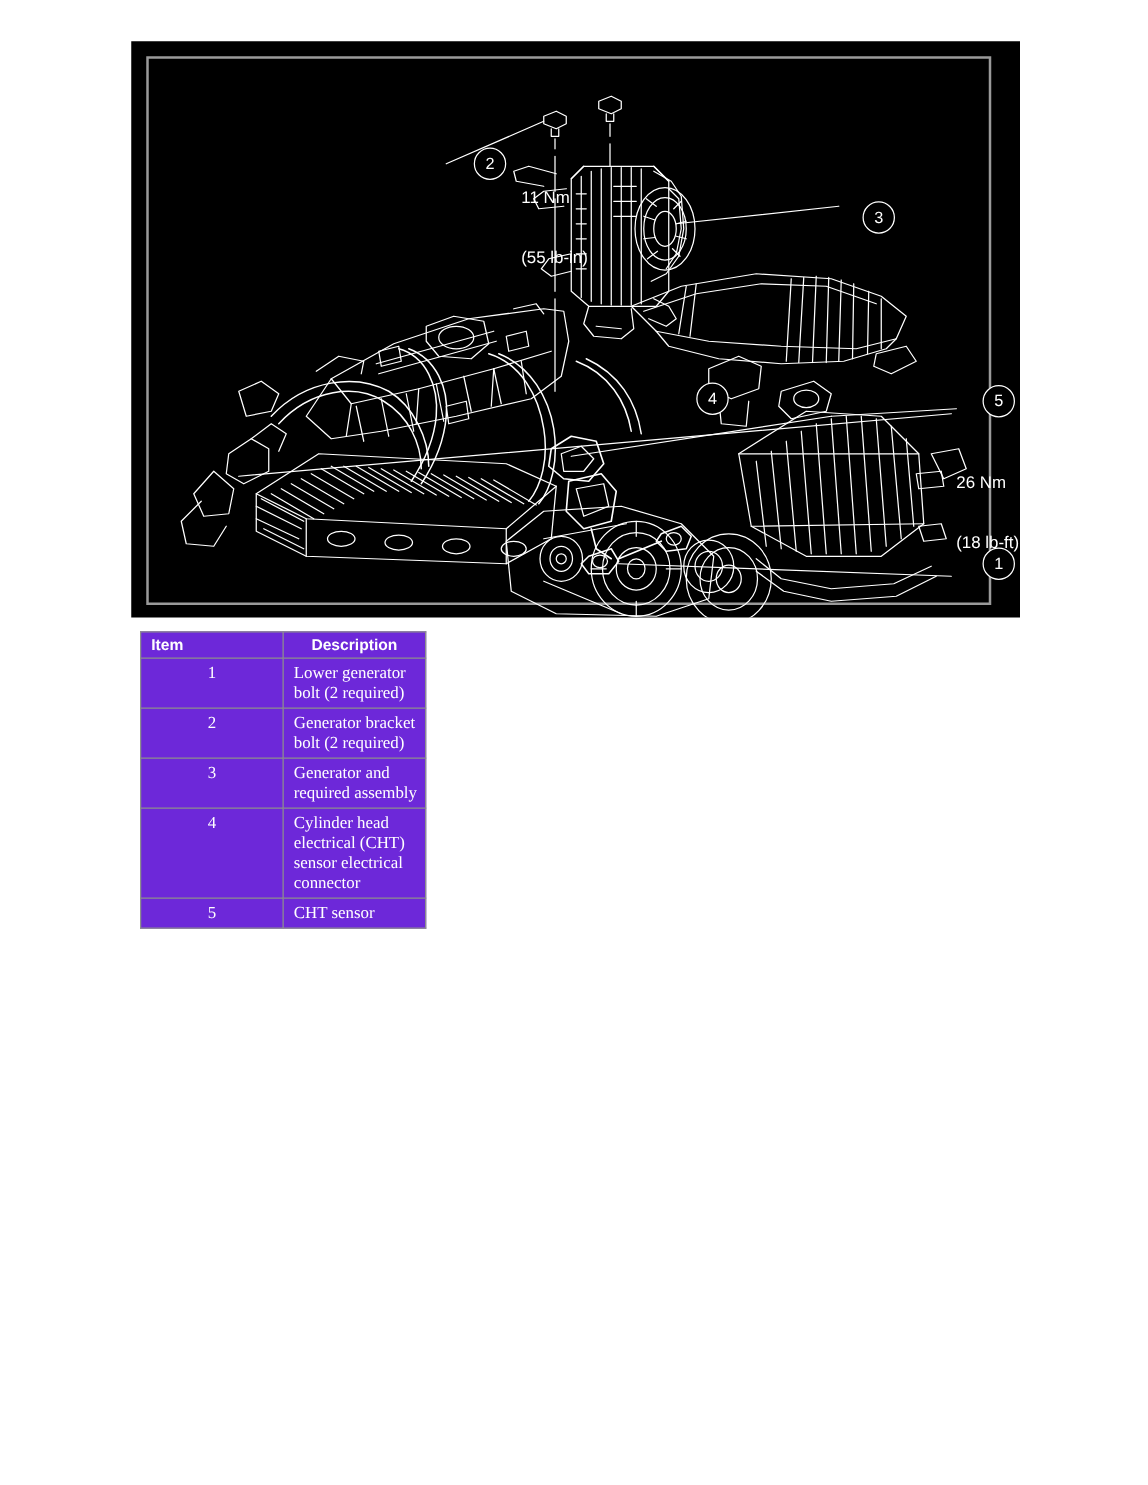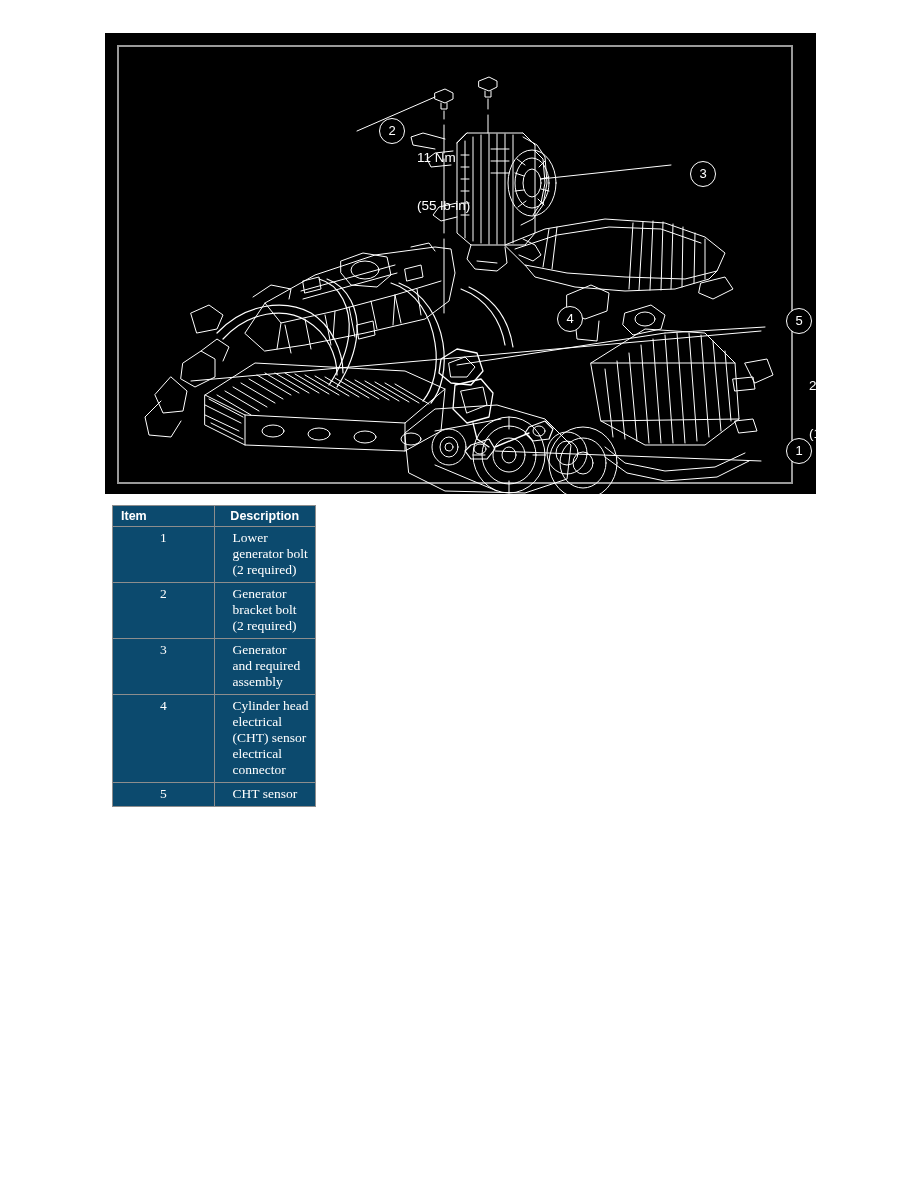--- a/index.html
+++ b/index.html
@@ -74,23 +74,23 @@
     font-size: 14px;
     letter-spacing: 0.4px;
     font-family: "Liberation Sans", sans-serif;
   }
 
   
   #legend-table {
     position: absolute;
     left: 112px;
     top: 505px;
-    width: 204px;
+    width: 229px;
     border-collapse: collapse;
-    background: #0c4a6e;
+    background: #6d28d9;
     table-layout: fixed;
   }
   #legend-table td, #legend-table th {
     border: 1.5px solid #8d8d8d;
     color: #ffffff;
     vertical-align: top;
   }
   #legend-table th {
     font-family: "Liberation Sans", sans-serif;
     font-weight: bold;
@@ -106,21 +106,21 @@
     font-family: "Liberation Serif", serif;
     font-size: 13.5px;
     text-align: center;
     padding: 3px 4px 4px 4px;
     width: 45px;
   }
   #legend-table td.desc-cell {
     font-family: "Liberation Serif", serif;
     font-size: 13.5px;
     line-height: 16px;
-    padding: 3px 6px 4px 18px;
+    padding: 3px 6px 4px 8px;
   }
 </style>
 </head>
 <body>
 
 <div id="figure-panel">
 
   <div id="figure-border"></div>
 
   <svg id="figure-canvas" viewBox="0 0 711 461">
@@ -327,21 +327,21 @@
   <div class="callout" style="left:585px; top:128px;">3</div>
   <div class="callout" style="left:452px; top:273px;">4</div>
   <div class="callout" style="left:681px; top:275px;">5</div>
   <div class="callout" style="left:681px; top:405px;">1</div>
 
   <div class="torque-label" style="left:312px; top:85px;">
     <div>11 Nm</div>
     <div>(55 lb-in)</div>
   </div>
 
-  <div class="torque-label" style="left:704px; top:313px;">
+  <div class="torque-label" style="left:660px; top:313px;">
     <div>26 Nm</div>
     <div>(18 lb-ft)</div>
   </div>
 
   <div class="torque-label" style="left:668px; top:442px;">
     <div>25 Nm</div>
     <div>(18 lb-ft)</div>
   </div>
 
   <div id="figure-id">N0042800</div>

